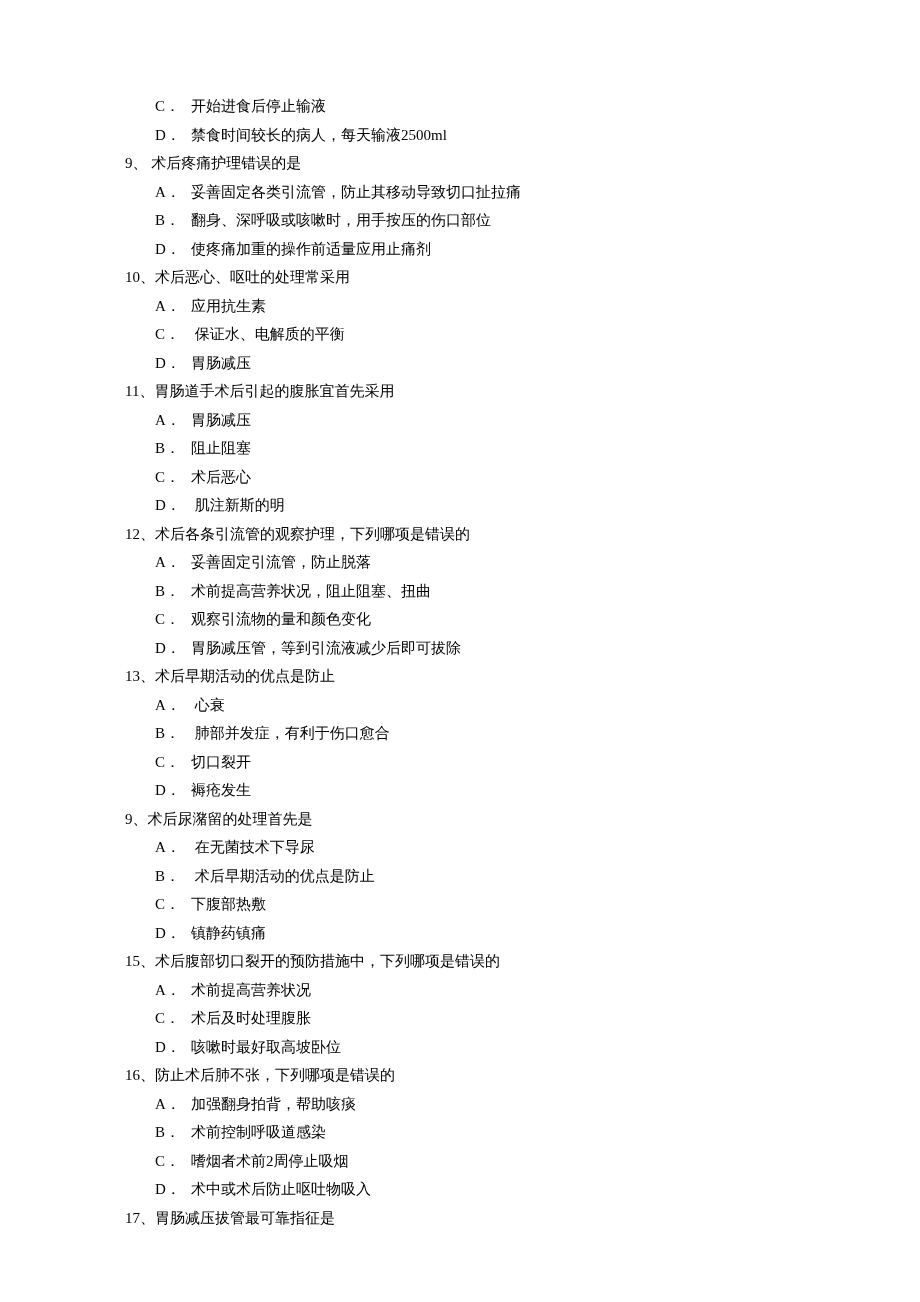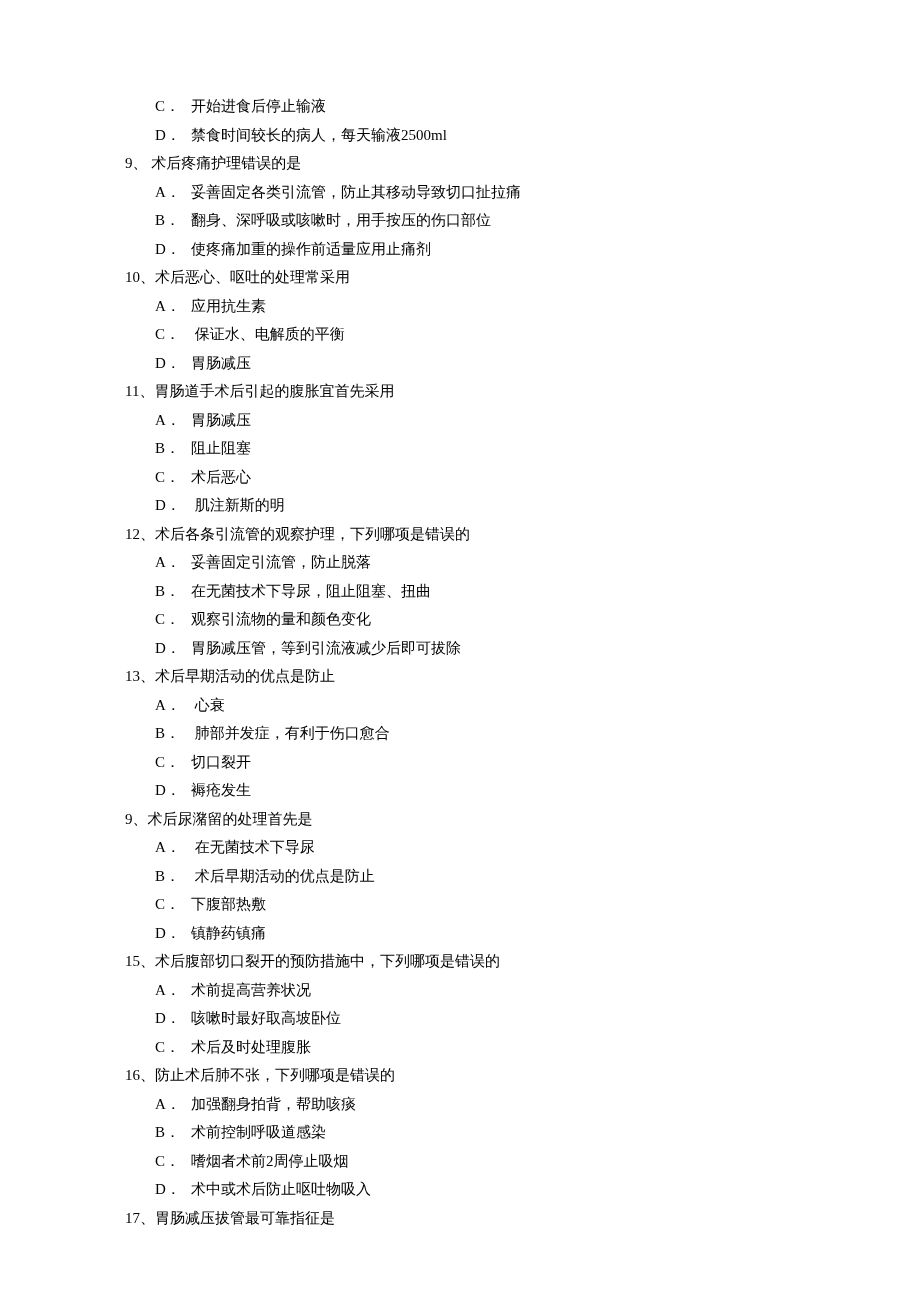--- a/index.html
+++ b/index.html
@@ -38,36 +38,36 @@
     <div class="option"><span class="option-letter">A．</span><span>应用抗生素</span></div>
     <div class="option"><span class="option-letter">C．</span><span> 保证水、电解质的平衡</span></div>
     <div class="option"><span class="option-letter">D．</span><span>胃肠减压</span></div>
     <div class="question">11、胃肠道手术后引起的腹胀宜首先采用</div>
     <div class="option"><span class="option-letter">A．</span><span>胃肠减压</span></div>
     <div class="option"><span class="option-letter">B．</span><span>阻止阻塞</span></div>
     <div class="option"><span class="option-letter">C．</span><span>术后恶心</span></div>
     <div class="option"><span class="option-letter">D．</span><span> 肌注新斯的明</span></div>
     <div class="question">12、术后各条引流管的观察护理，下列哪项是错误的</div>
     <div class="option"><span class="option-letter">A．</span><span>妥善固定引流管，防止脱落</span></div>
-    <div class="option"><span class="option-letter">B．</span><span>在无菌技术下导尿，阻止阻塞、扭曲</span></div>
+    <div class="option"><span class="option-letter">B．</span><span>术前提高营养状况，阻止阻塞、扭曲</span></div>
     <div class="option"><span class="option-letter">C．</span><span>观察引流物的量和颜色变化</span></div>
     <div class="option"><span class="option-letter">D．</span><span>胃肠减压管，等到引流液减少后即可拔除</span></div>
     <div class="question">13、术后早期活动的优点是防止</div>
     <div class="option"><span class="option-letter">A．</span><span> 心衰</span></div>
     <div class="option"><span class="option-letter">B．</span><span> 肺部并发症，有利于伤口愈合</span></div>
     <div class="option"><span class="option-letter">C．</span><span>切口裂开</span></div>
     <div class="option"><span class="option-letter">D．</span><span>褥疮发生</span></div>
     <div class="question">9、术后尿潴留的处理首先是</div>
     <div class="option"><span class="option-letter">A．</span><span> 在无菌技术下导尿</span></div>
     <div class="option"><span class="option-letter">B．</span><span> 术后早期活动的优点是防止</span></div>
     <div class="option"><span class="option-letter">C．</span><span>下腹部热敷</span></div>
     <div class="option"><span class="option-letter">D．</span><span>镇静药镇痛</span></div>
     <div class="question">15、术后腹部切口裂开的预防措施中，下列哪项是错误的</div>
     <div class="option"><span class="option-letter">A．</span><span>术前提高营养状况</span></div>
+    <div class="option"><span class="option-letter">C．</span><span>术后及时处理腹胀</span></div>
     <div class="option"><span class="option-letter">D．</span><span>咳嗽时最好取高坡卧位</span></div>
-    <div class="option"><span class="option-letter">C．</span><span>术后及时处理腹胀</span></div>
     <div class="question">16、防止术后肺不张，下列哪项是错误的</div>
     <div class="option"><span class="option-letter">A．</span><span>加强翻身拍背，帮助咳痰</span></div>
     <div class="option"><span class="option-letter">B．</span><span>术前控制呼吸道感染</span></div>
     <div class="option"><span class="option-letter">C．</span><span>嗜烟者术前2周停止吸烟</span></div>
     <div class="option"><span class="option-letter">D．</span><span>术中或术后防止呕吐物吸入</span></div>
     <div class="question">17、胃肠减压拔管最可靠指征是</div>
   </div>
 
 </body></html>

